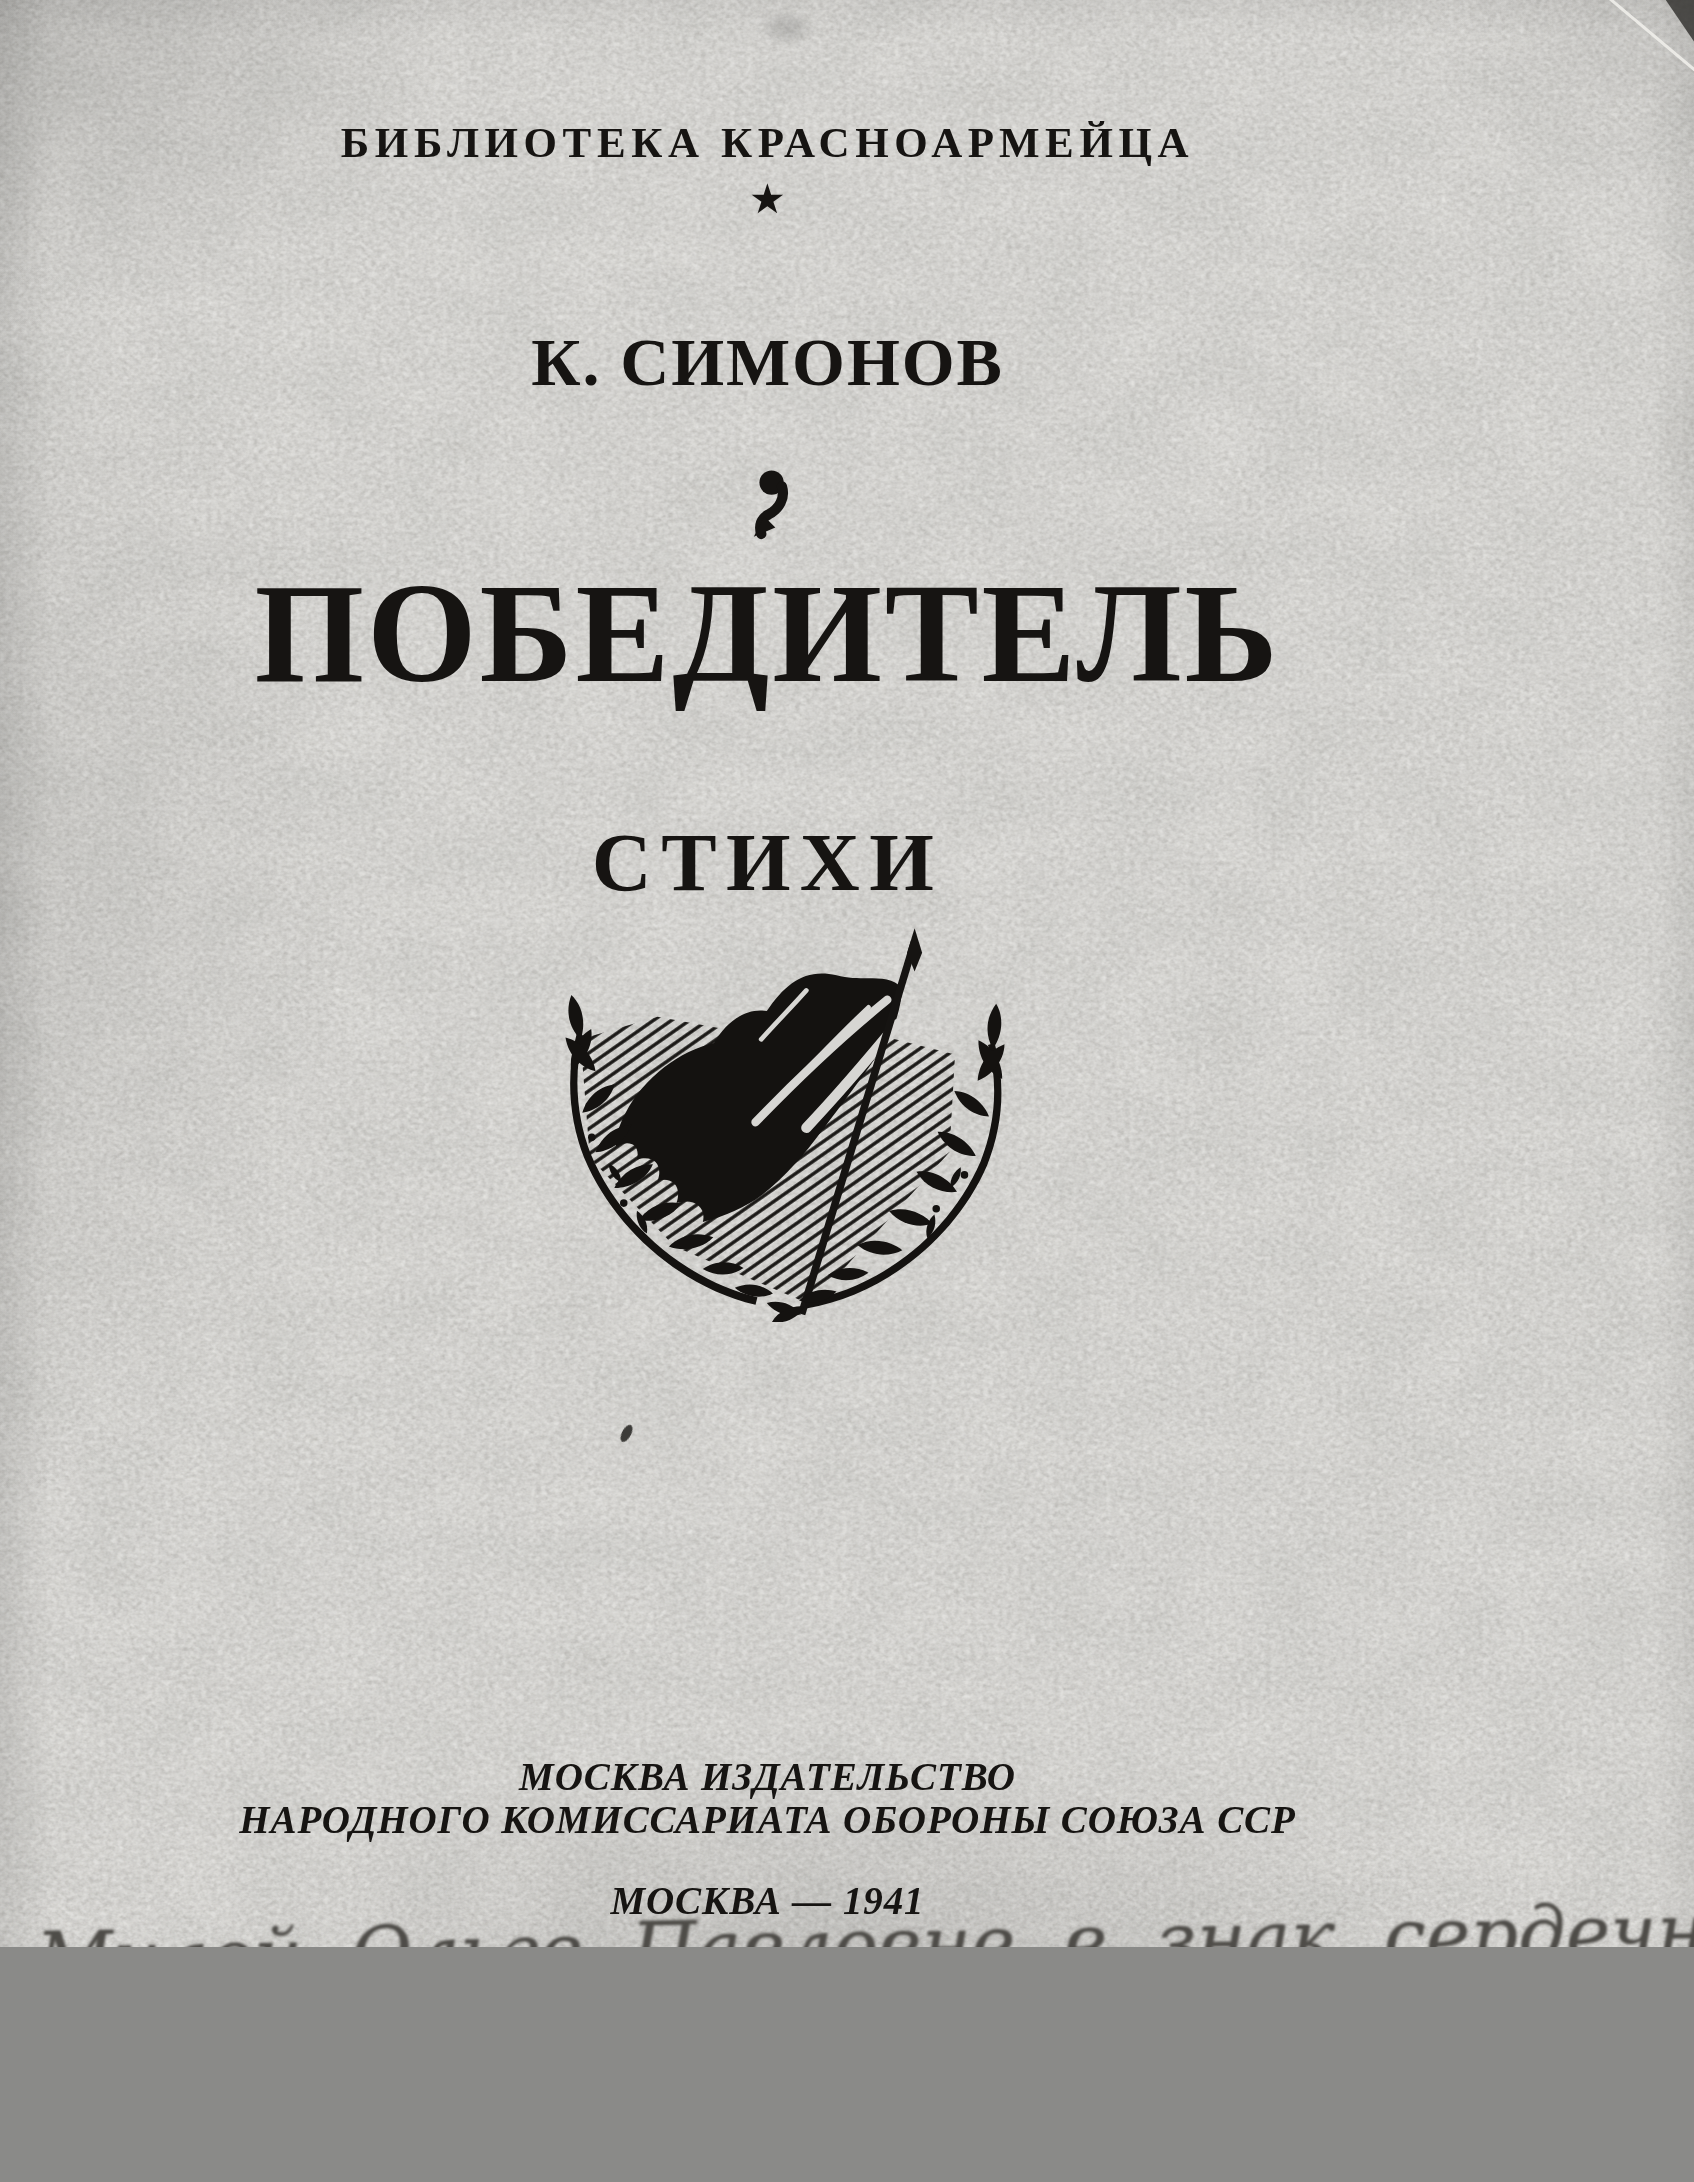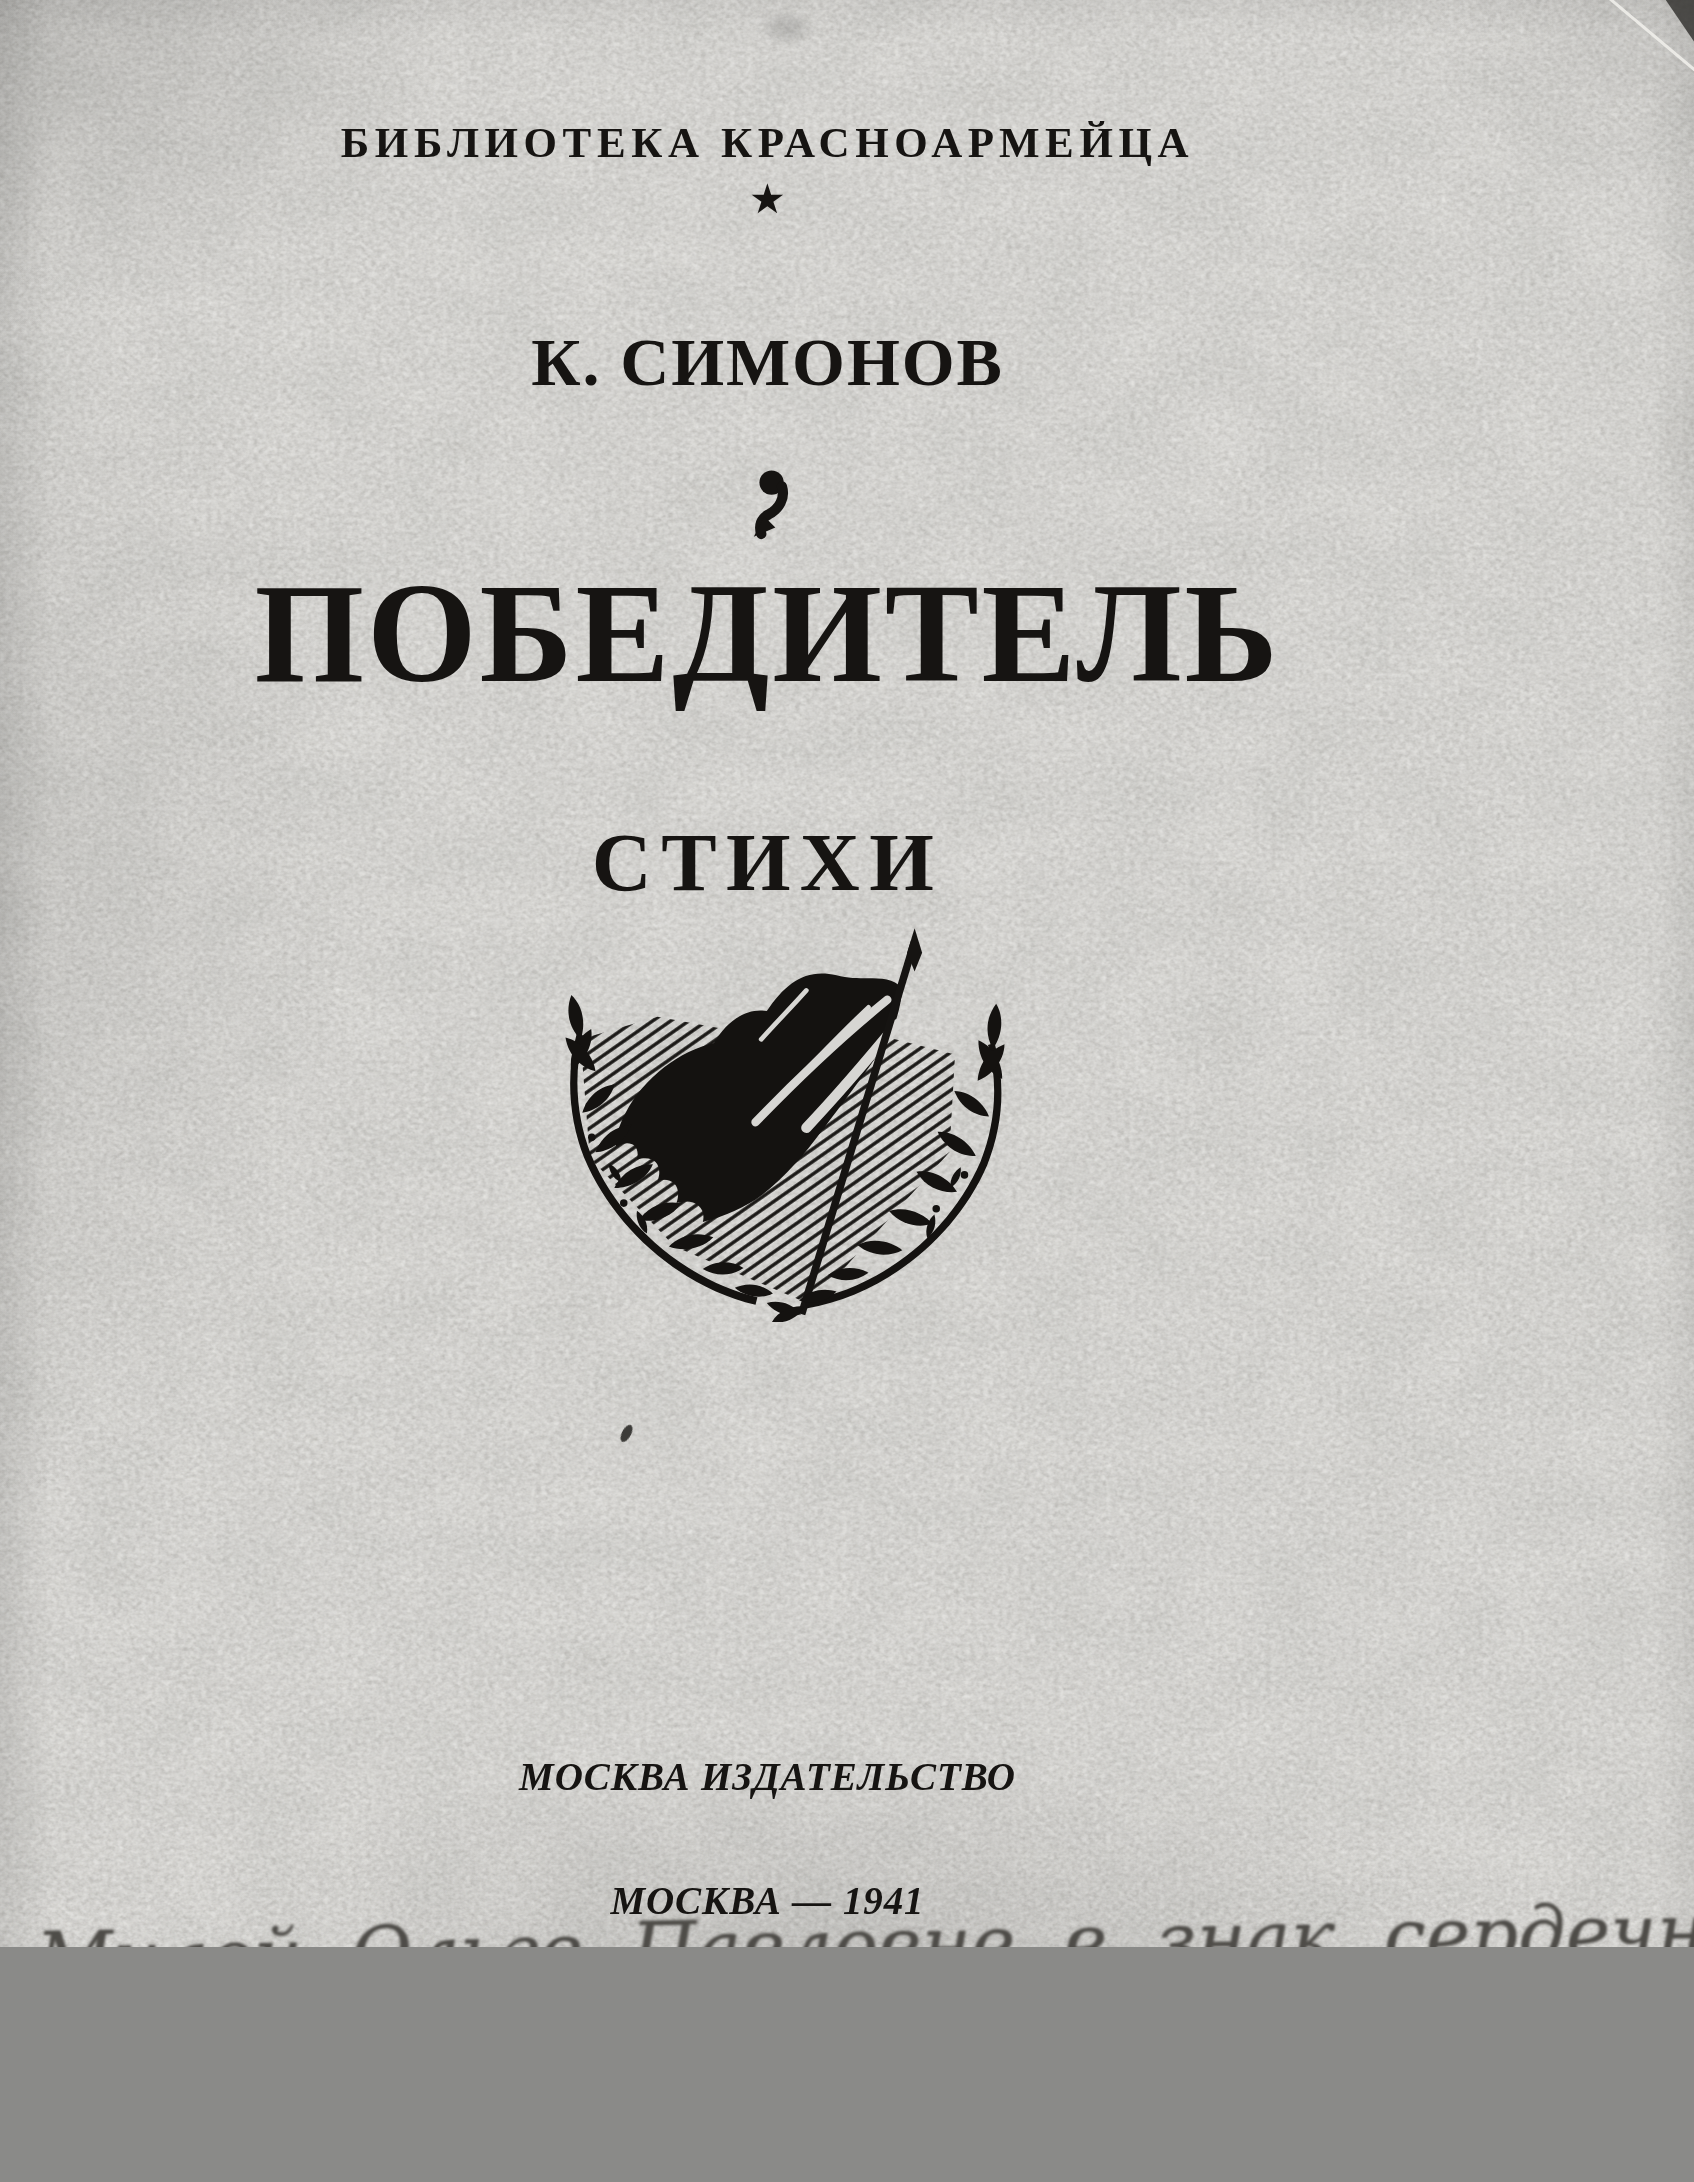--- a/index.html
+++ b/index.html
@@ -189,20 +189,21 @@
       <use href="#lf" transform="translate(436,304) rotate(-160) scale(.55)"></use>
       <use href="#lf" transform="translate(464,254) rotate(-150) scale(.5)"></use>
       <circle cx="72" cy="222" r="4"></circle>
       <circle cx="106" cy="292" r="4"></circle>
       <circle cx="468" cy="262" r="4"></circle>
       <circle cx="438" cy="298" r="4"></circle>
     </g>
   </svg>
 
   <div class="cblock pub pub1">МОСКВА ИЗДАТЕЛЬСТВО</div>
+  <div class="cblock pub pub2">НАРОДНОГО КОМИССАРИАТА ОБОРОНЫ СОЮЗА ССР</div>
   <div class="cblock pub pub3">МОСКВА — 1941</div>
 
   <div class="hand hand1">Милой Ольге Павловне в знак сердечной</div>
   <div class="hand hand2">признательности за теплое внимание</div>
   <div class="hand hand3">Молотов Я. С.  9/IX-43.</div>
 
   <div class="bottom-smudge"></div>
   <div class="bottom-white"></div>
   <div class="bottom-black"></div>
   <div class="corner-line"></div>

